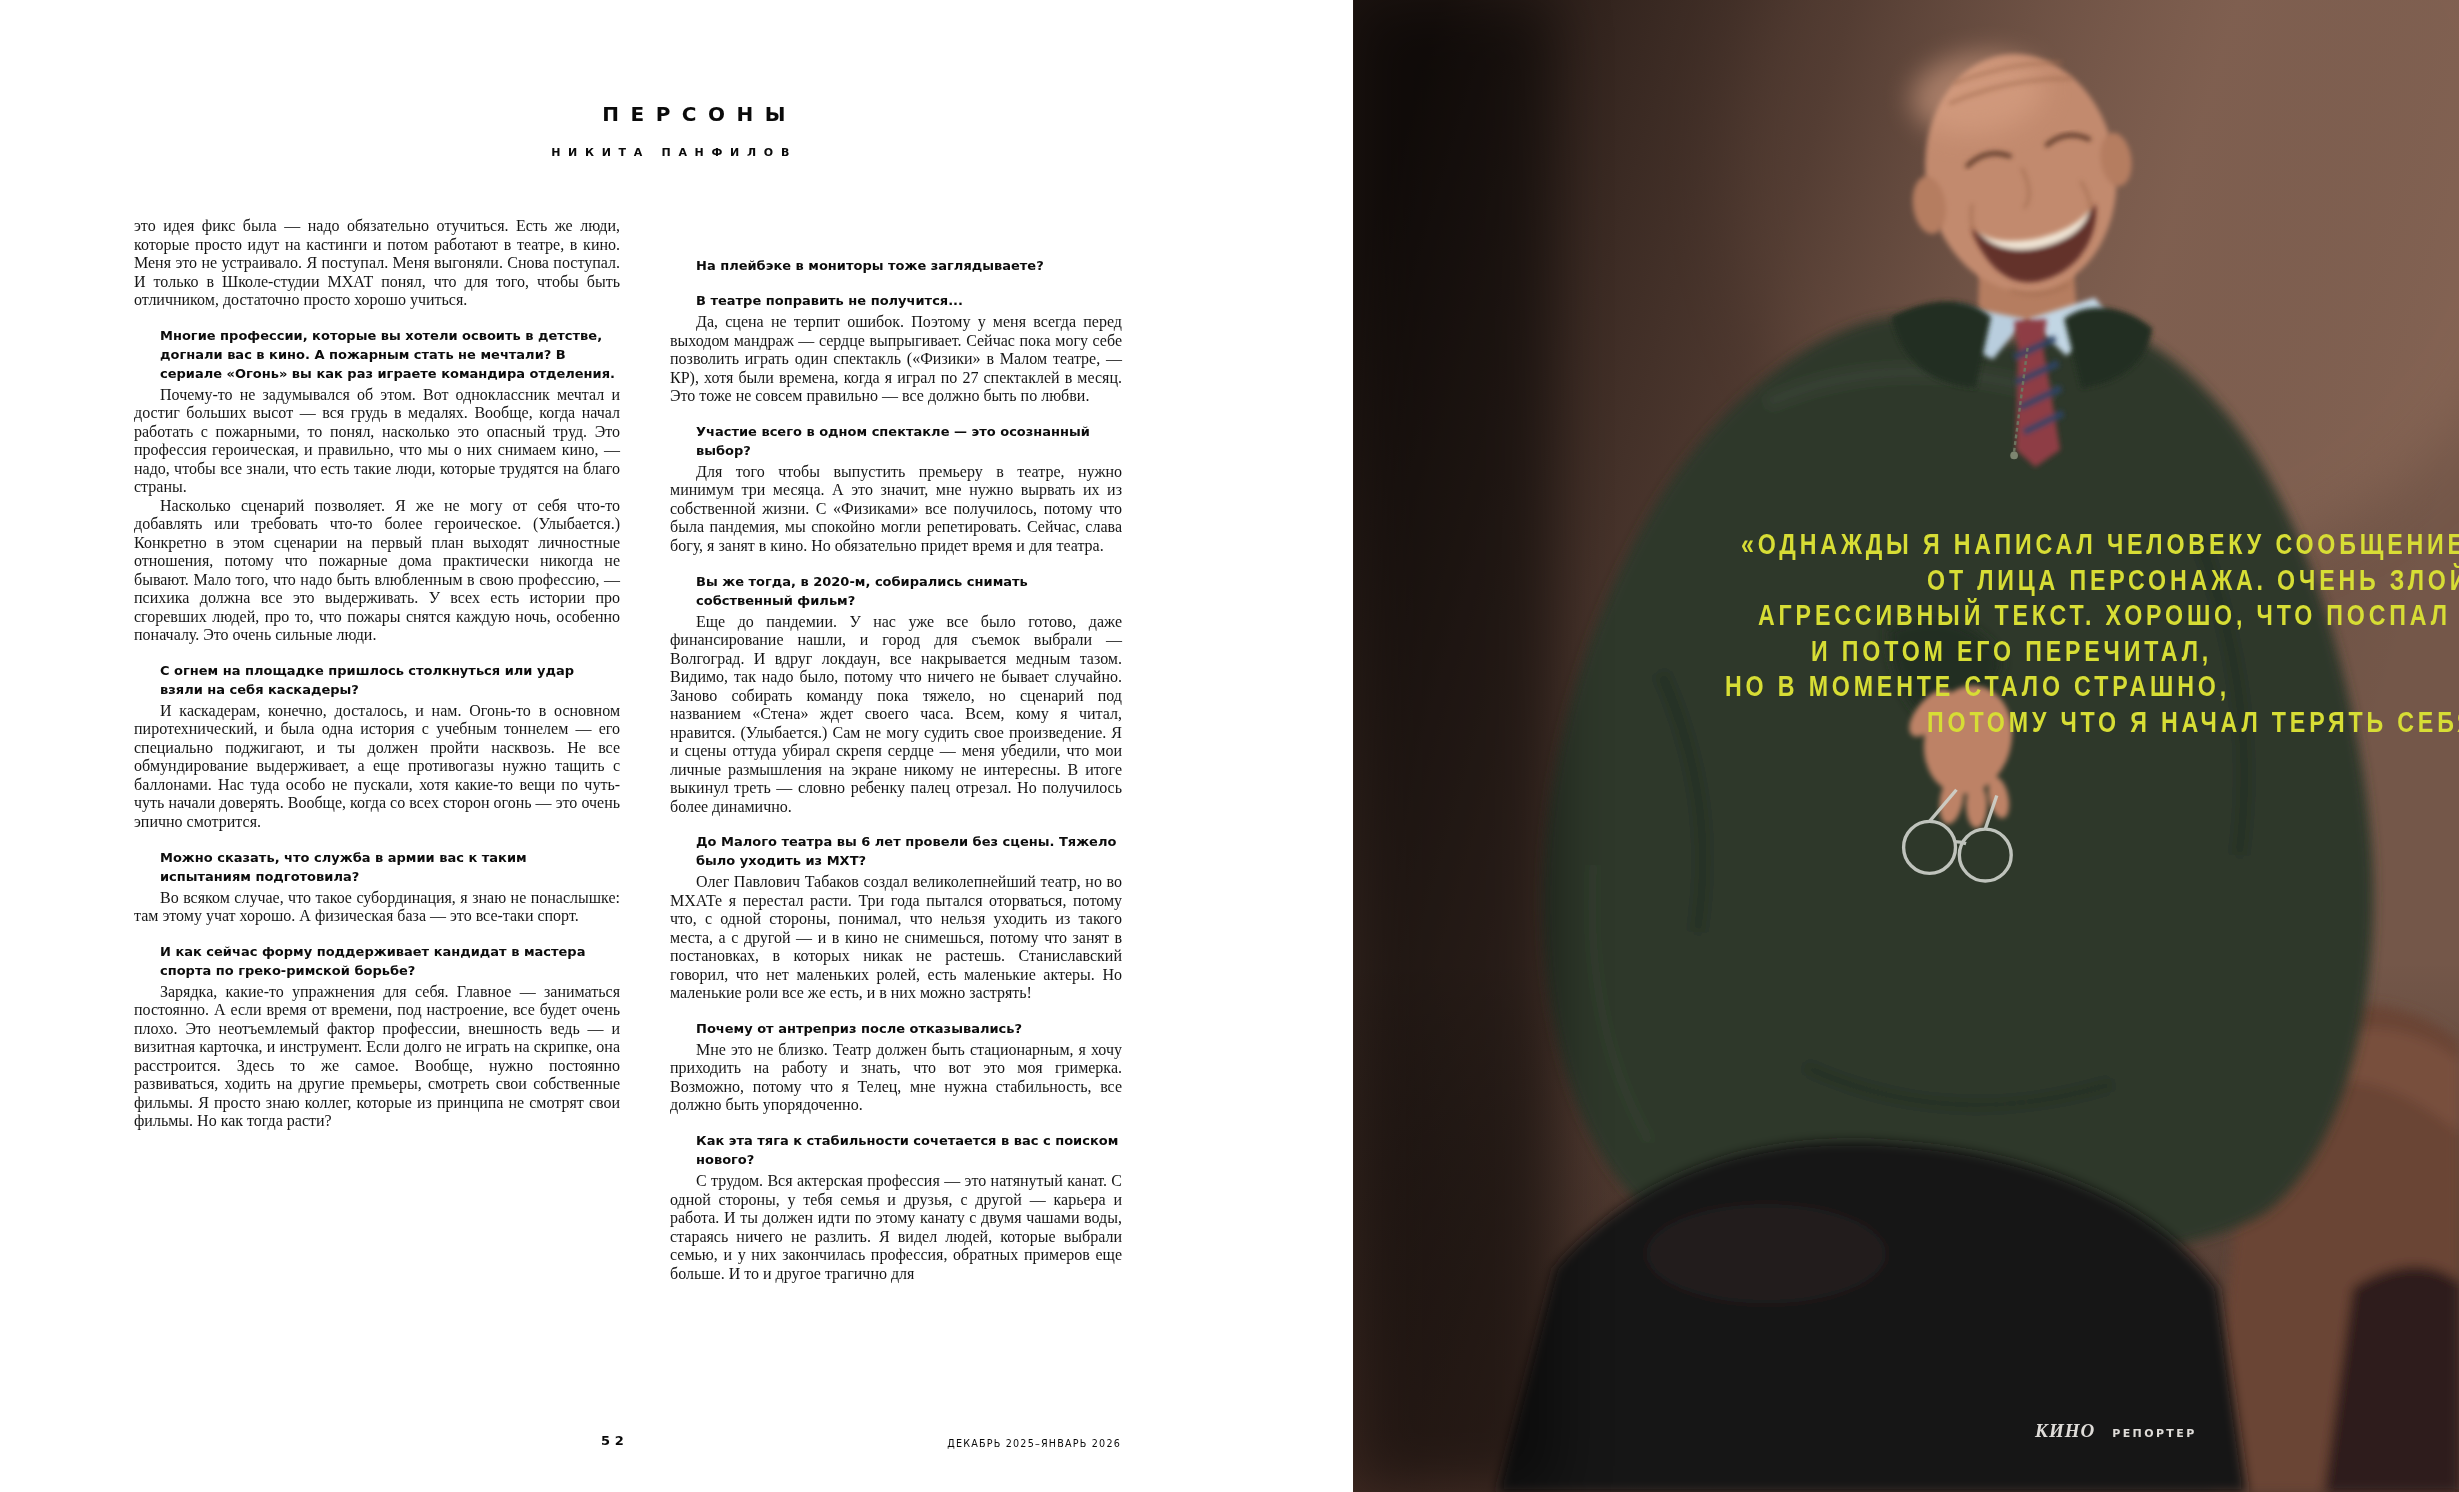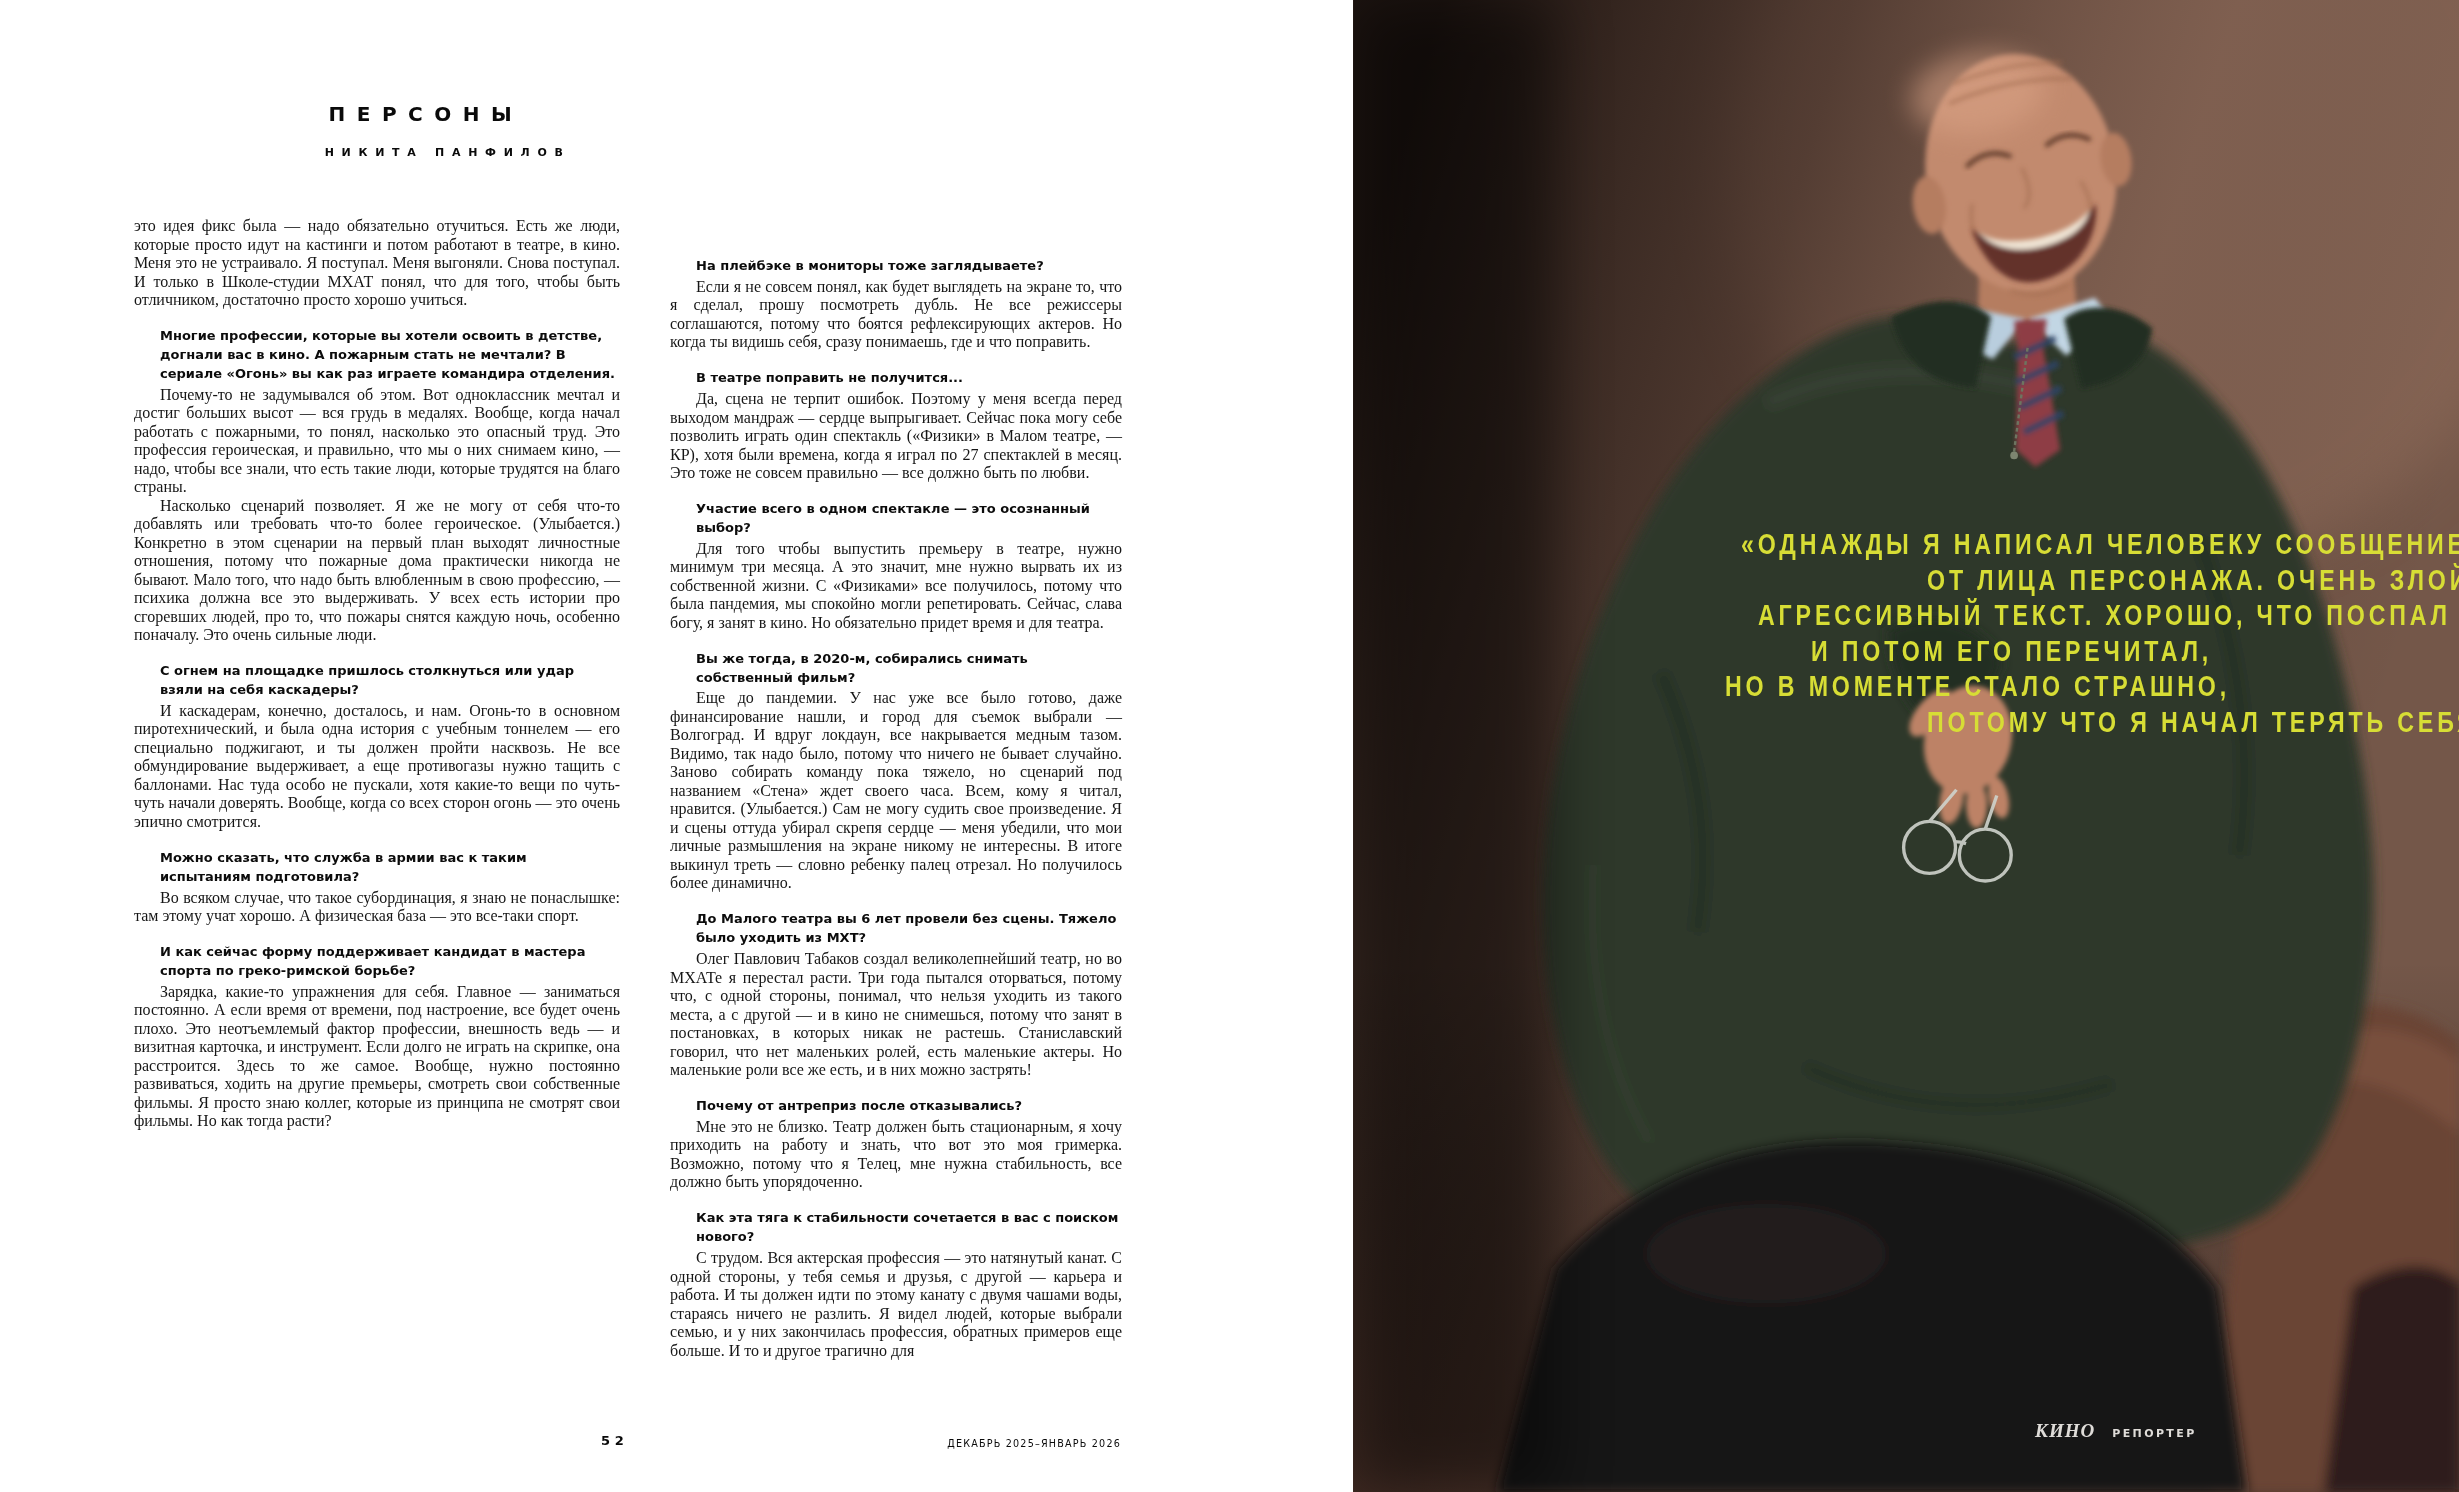--- a/index.html
+++ b/index.html
@@ -1,21 +1,21 @@
 <!DOCTYPE html>
 <html><head>
 <meta charset="utf-8">
 <style>
   html,body{margin:0;padding:0;background:#888;}
   .spread{
     position:relative;width:2459px;height:1493px;background:#ffffff;
     overflow:hidden;font-family:"Liberation Serif",serif;
   }
   
-  .kicker-wrap{position:absolute;left:317px;top:102px;width:480px;text-align:left;}
+  .kicker-wrap{position:absolute;left:317px;top:102px;width:480px;text-align:right;}
   .kicker{
     font-family:"DejaVu Sans",sans-serif;font-weight:bold;font-size:20px;
     letter-spacing:11.5px;color:#0a0a0a;text-indent:11.5px;
   }
   .person-name{
     margin-top:20px;font-family:"DejaVu Sans",sans-serif;font-weight:bold;
     font-size:11px;letter-spacing:7.7px;color:#0a0a0a;text-indent:7.7px;
   }
   
   .col{position:absolute;color:#141414;}
@@ -81,21 +81,20 @@
     <p class="q">С огнем на площадке пришлось столкнуться или удар взяли на себя каскадеры?</p>
     <p class="a">И каскадерам, конечно, досталось, и нам. Огонь-то в основном пиротехнический, и была одна история с учебным тоннелем — его специально поджигают, и ты должен пройти насквозь. Не все обмундирование выдерживает, а еще противогазы нужно тащить с баллонами. Нас туда особо не пускали, хотя какие-то вещи по чуть-чуть начали доверять. Вообще, когда со всех сторон огонь — это очень эпично смотрится.</p>
     <p class="q">Можно сказать, что служба в армии вас к таким испытаниям подготовила?</p>
     <p class="a">Во всяком случае, что такое субординация, я знаю не понаслышке: там этому учат хорошо. А физическая база — это все-таки спорт.</p>
     <p class="q">И как сейчас форму поддерживает кандидат в мастера спорта по греко-римской борьбе?</p>
     <p class="a">Зарядка, какие-то упражнения для себя. Главное — заниматься постоянно. А если время от времени, под настроение, все будет очень плохо. Это неотъемлемый фактор профессии, внешность ведь — и визитная карточка, и инструмент. Если долго не играть на скрипке, она расстроится. Здесь то же самое. Вообще, нужно постоянно развиваться, ходить на другие премьеры, смотреть свои собственные фильмы. Я просто знаю коллег, которые из принципа не смотрят свои фильмы. Но как тогда расти?</p>
   </div>
 
   <div class="col col-right">
     <p class="q">На плейбэке в мониторы тоже заглядываете?</p>
-    <p class="a">Если я не совсем понял, как будет выглядеть на экране то, что я сделал, прошу посмотреть дубль. Не все режиссеры соглашаются, потому что боятся рефлексирующих актеров. Но когда ты видишь себя, сразу понимаешь, где и что поправить.</p>
     <p class="q">В театре поправить не получится...</p>
     <p class="a">Да, сцена не терпит ошибок. Поэтому у меня всегда перед выходом мандраж — сердце выпрыгивает. Сейчас пока могу себе позволить играть один спектакль («Физики» в Малом театре, — КР), хотя были времена, когда я играл по 27 спектаклей в месяц. Это тоже не совсем правильно — все должно быть по любви.</p>
     <p class="q">Участие всего в одном спектакле — это осознанный выбор?</p>
     <p class="a">Для того чтобы выпустить премьеру в театре, нужно минимум три месяца. А это значит, мне нужно вырвать их из собственной жизни. С «Физиками» все получилось, потому что была пандемия, мы спокойно могли репетировать. Сейчас, слава богу, я занят в кино. Но обязательно придет время и для театра.</p>
     <p class="q">Вы же тогда, в 2020-м, собирались снимать собственный фильм?</p>
     <p class="a">Еще до пандемии. У нас уже все было готово, даже финансирование нашли, и город для съемок выбрали — Волгоград. И вдруг локдаун, все накрывается медным тазом. Видимо, так надо было, потому что ничего не бывает случайно. Заново собирать команду пока тяжело, но сценарий под названием «Стена» ждет своего часа. Всем, кому я читал, нравится. (Улыбается.) Сам не могу судить свое произведение. Я и сцены оттуда убирал скрепя сердце — меня убедили, что мои личные размышления на экране никому не интересны. В итоге выкинул треть — словно ребенку палец отрезал. Но получилось более динамично.</p>
     <p class="q">До Малого театра вы 6 лет провели без сцены. Тяжело было уходить из МХТ?</p>
     <p class="a">Олег Павлович Табаков создал великолепнейший театр, но во МХАТе я перестал расти. Три года пытался оторваться, потому что, с одной стороны, понимал, что нельзя уходить из такого места, а с другой — и в кино не снимешься, потому что занят в постановках, в которых никак не растешь. Станиславский говорил, что нет маленьких ролей, есть маленькие актеры. Но маленькие роли все же есть, и в них можно застрять!</p>
     <p class="q">Почему от антреприз после отказывались?</p>
     <p class="a">Мне это не близко. Театр должен быть стационарным, я хочу приходить на работу и знать, что вот это моя гримерка. Возможно, потому что я Телец, мне нужна стабильность, все должно быть упорядоченно.</p>

